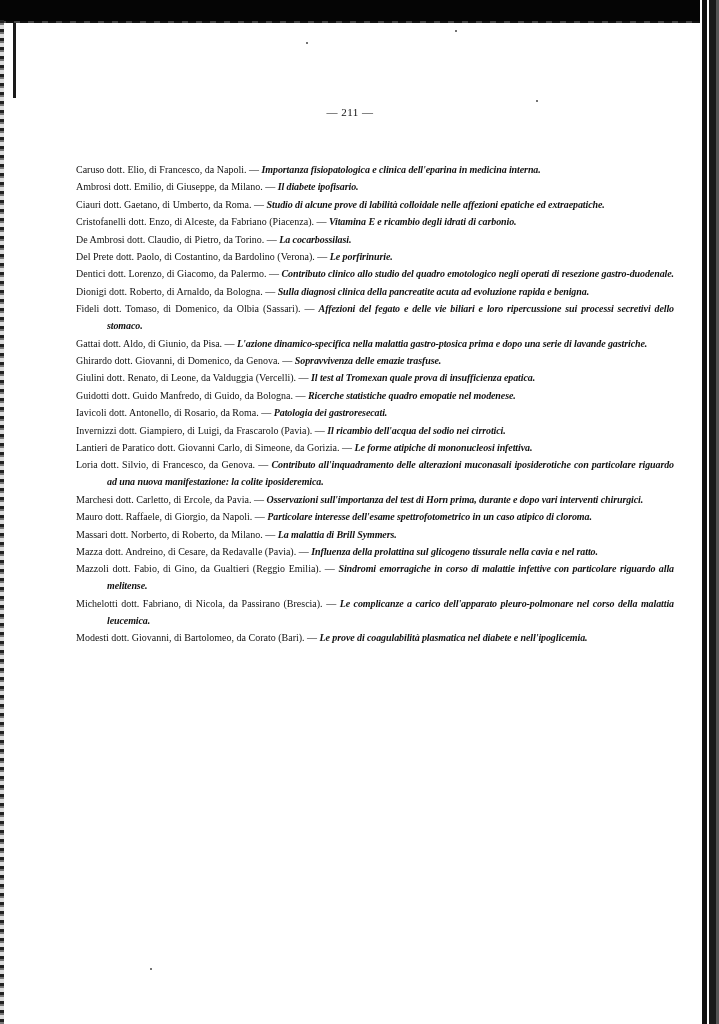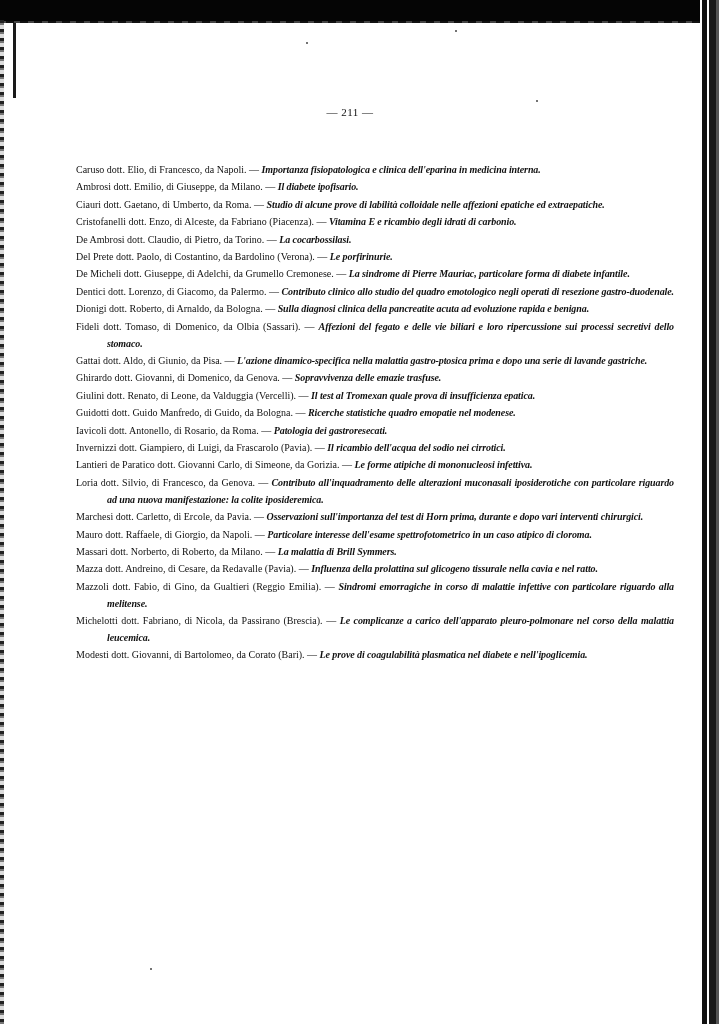--- a/index.html
+++ b/index.html
@@ -58,21 +58,20 @@
 
 <div class="page-number">— 211 —</div>
 
 <div class="entries" id="entries">
     <p class="entry"><span class="author">Caruso dott. Elio, di Francesco, da Napoli. — </span><span class="title">Importanza fisiopatologica e clinica dell'eparina in medicina interna.</span></p>
     <p class="entry"><span class="author">Ambrosi dott. Emilio, di Giuseppe, da Milano. — </span><span class="title">Il diabete ipofisario.</span></p>
     <p class="entry"><span class="author">Ciauri dott. Gaetano, di Umberto, da Roma. — </span><span class="title">Studio di alcune prove di labilità colloidale nelle affezioni epatiche ed extraepatiche.</span></p>
     <p class="entry"><span class="author">Cristofanelli dott. Enzo, di Alceste, da Fabriano (Piacenza). — </span><span class="title">Vitamina E e ricambio degli idrati di carbonio.</span></p>
     <p class="entry"><span class="author">De Ambrosi dott. Claudio, di Pietro, da Torino. — </span><span class="title">La cocarbossilasi.</span></p>
     <p class="entry"><span class="author">Del Prete dott. Paolo, di Costantino, da Bardolino (Verona). — </span><span class="title">Le porfirinurie.</span></p>
-    <p class="entry"><span class="author">De Micheli dott. Giuseppe, di Adelchi, da Grumello Cremonese. — </span><span class="title">La sindrome di Pierre Mauriac, particolare forma di diabete infantile.</span></p>
     <p class="entry"><span class="author">Dentici dott. Lorenzo, di Giacomo, da Palermo. — </span><span class="title">Contributo clinico allo studio del quadro emotologico negli operati di resezione gastro-duodenale.</span></p>
     <p class="entry"><span class="author">Dionigi dott. Roberto, di Arnaldo, da Bologna. — </span><span class="title">Sulla diagnosi clinica della pancreatite acuta ad evoluzione rapida e benigna.</span></p>
     <p class="entry"><span class="author">Fideli dott. Tomaso, di Domenico, da Olbia (Sassari). — </span><span class="title">Affezioni del fegato e delle vie biliari e loro ripercussione sui processi secretivi dello stomaco.</span></p>
     <p class="entry"><span class="author">Gattai dott. Aldo, di Giunio, da Pisa. — </span><span class="title">L'azione dinamico-specifica nella malattia gastro-ptosica prima e dopo una serie di lavande gastriche.</span></p>
     <p class="entry"><span class="author">Ghirardo dott. Giovanni, di Domenico, da Genova. — </span><span class="title">Sopravvivenza delle emazie trasfuse.</span></p>
     <p class="entry"><span class="author">Giulini dott. Renato, di Leone, da Valduggia (Vercelli). — </span><span class="title">Il test al Tromexan quale prova di insufficienza epatica.</span></p>
     <p class="entry"><span class="author">Guidotti dott. Guido Manfredo, di Guido, da Bologna. — </span><span class="title">Ricerche statistiche quadro emopatie nel modenese.</span></p>
     <p class="entry"><span class="author">Iavicoli dott. Antonello, di Rosario, da Roma. — </span><span class="title">Patologia dei gastroresecati.</span></p>
     <p class="entry"><span class="author">Invernizzi dott. Giampiero, di Luigi, da Frascarolo (Pavia). — </span><span class="title">Il ricambio dell'acqua del sodio nei cirrotici.</span></p>
     <p class="entry"><span class="author">Lantieri de Paratico dott. Giovanni Carlo, di Simeone, da Gorizia. — </span><span class="title">Le forme atipiche di mononucleosi infettiva.</span></p>

